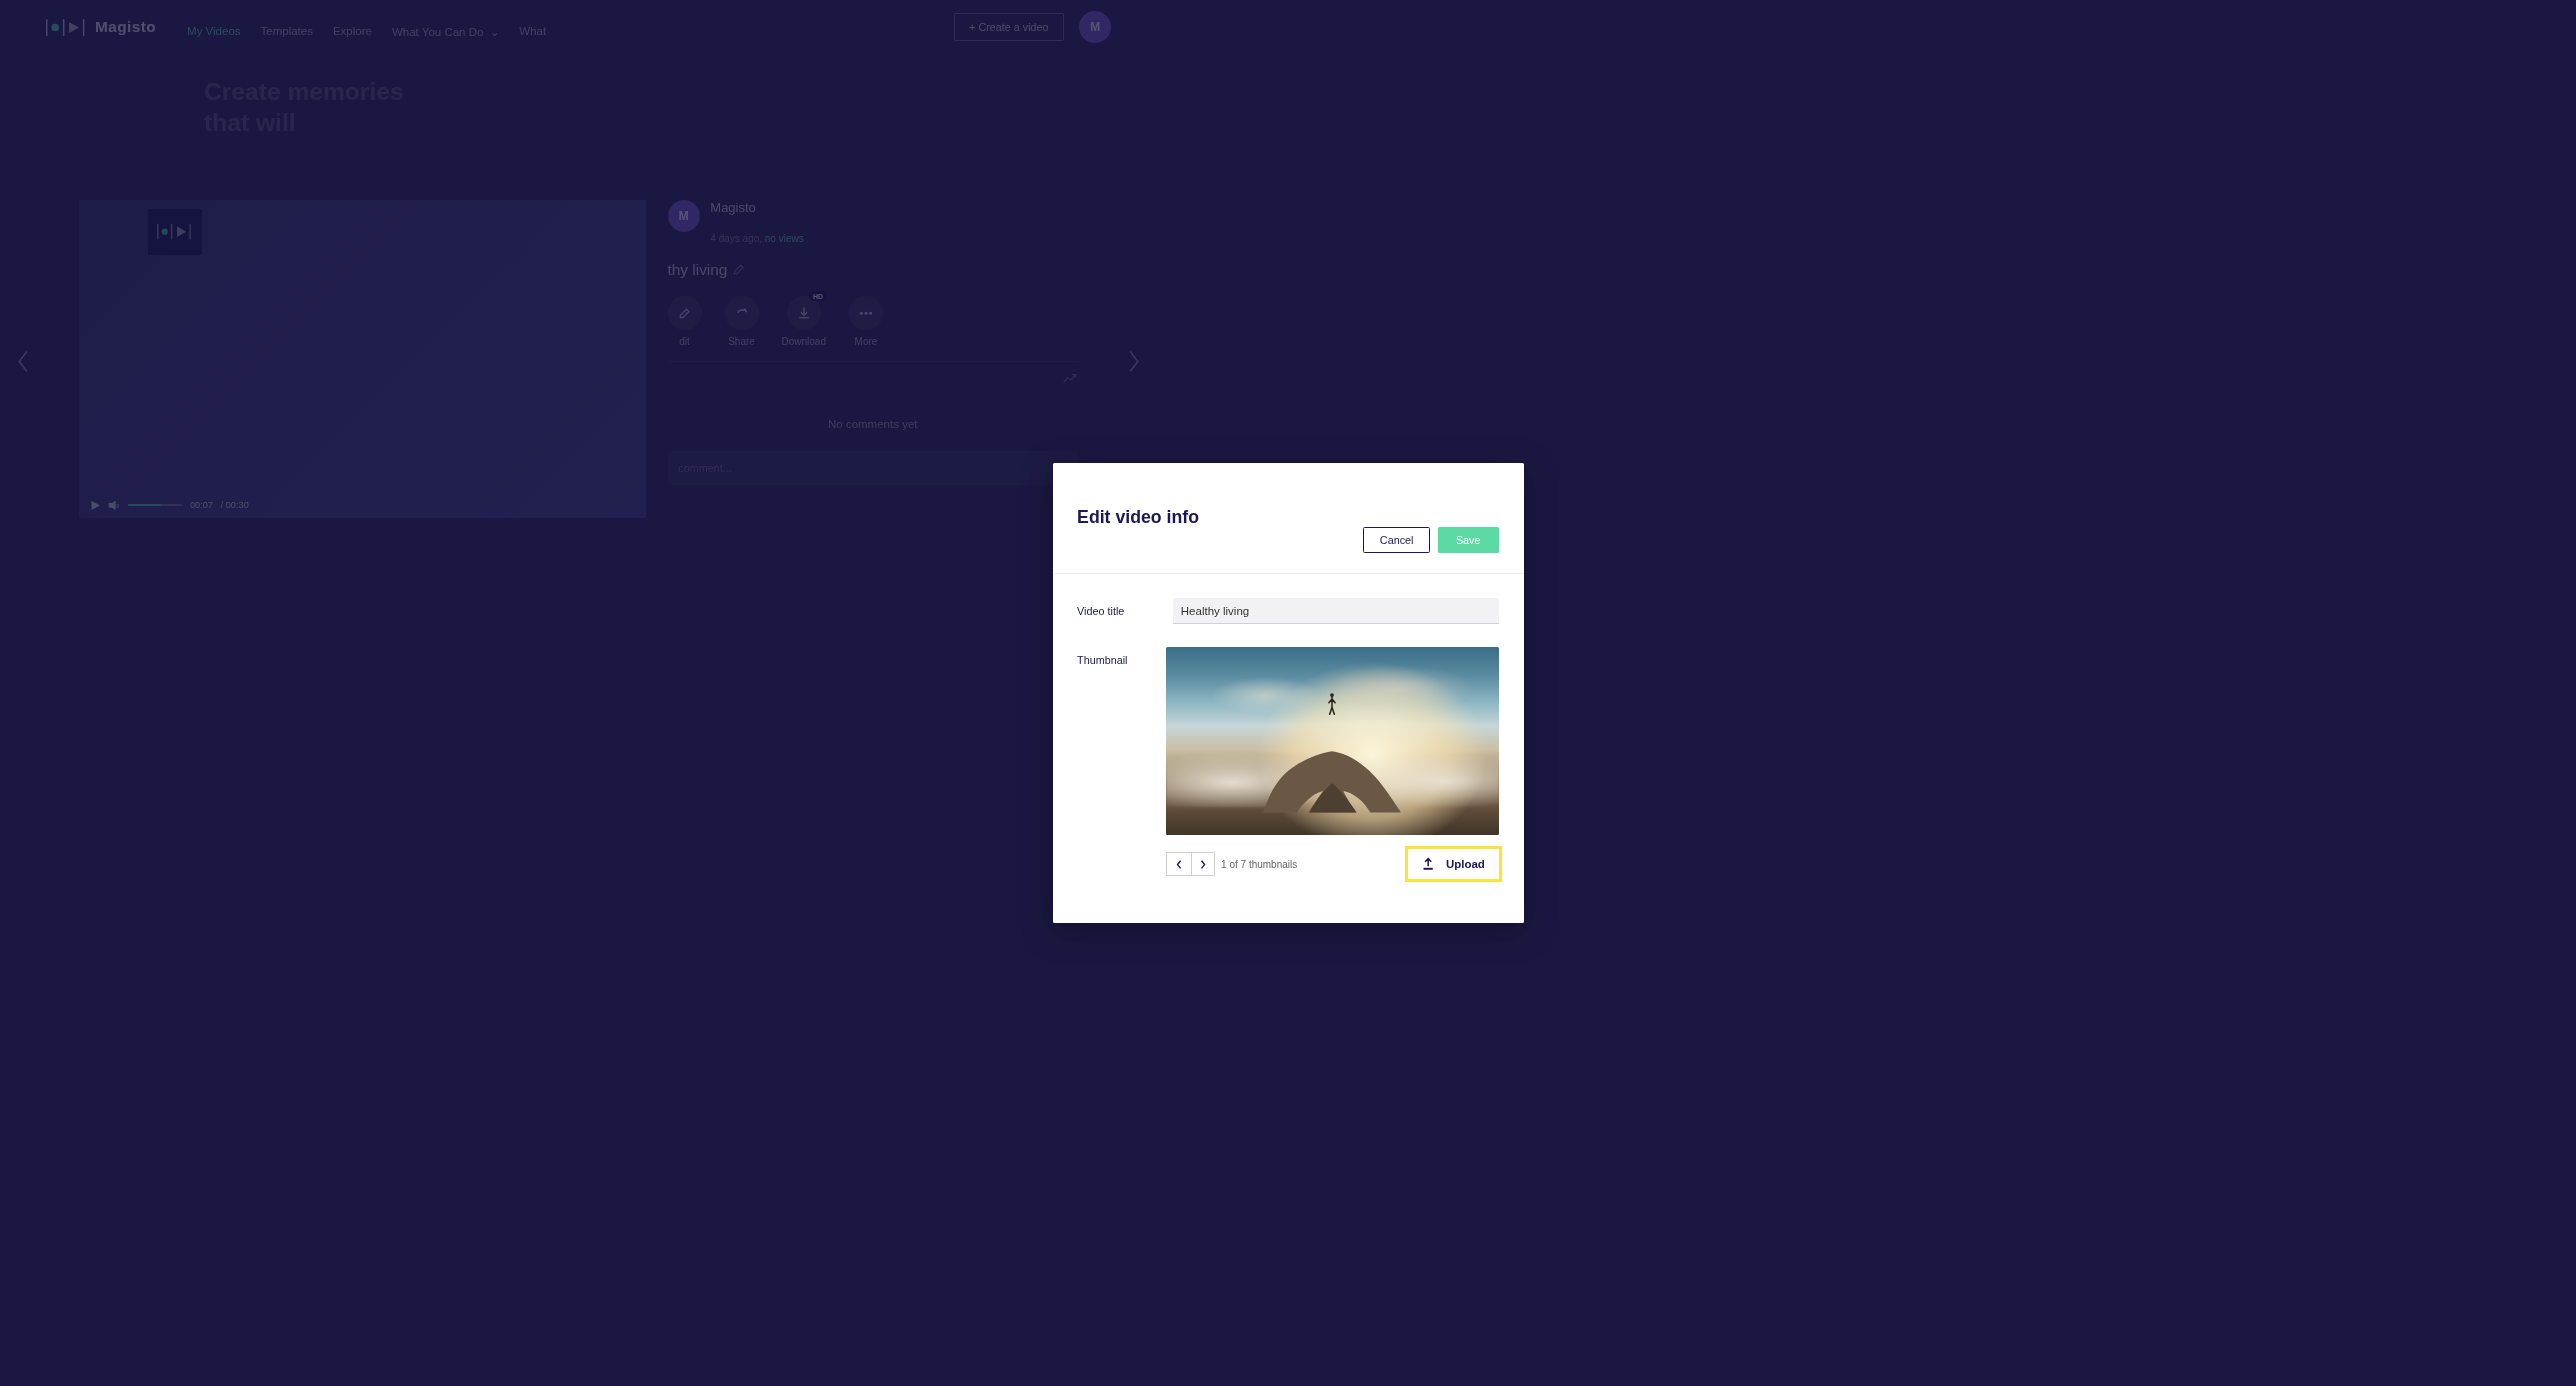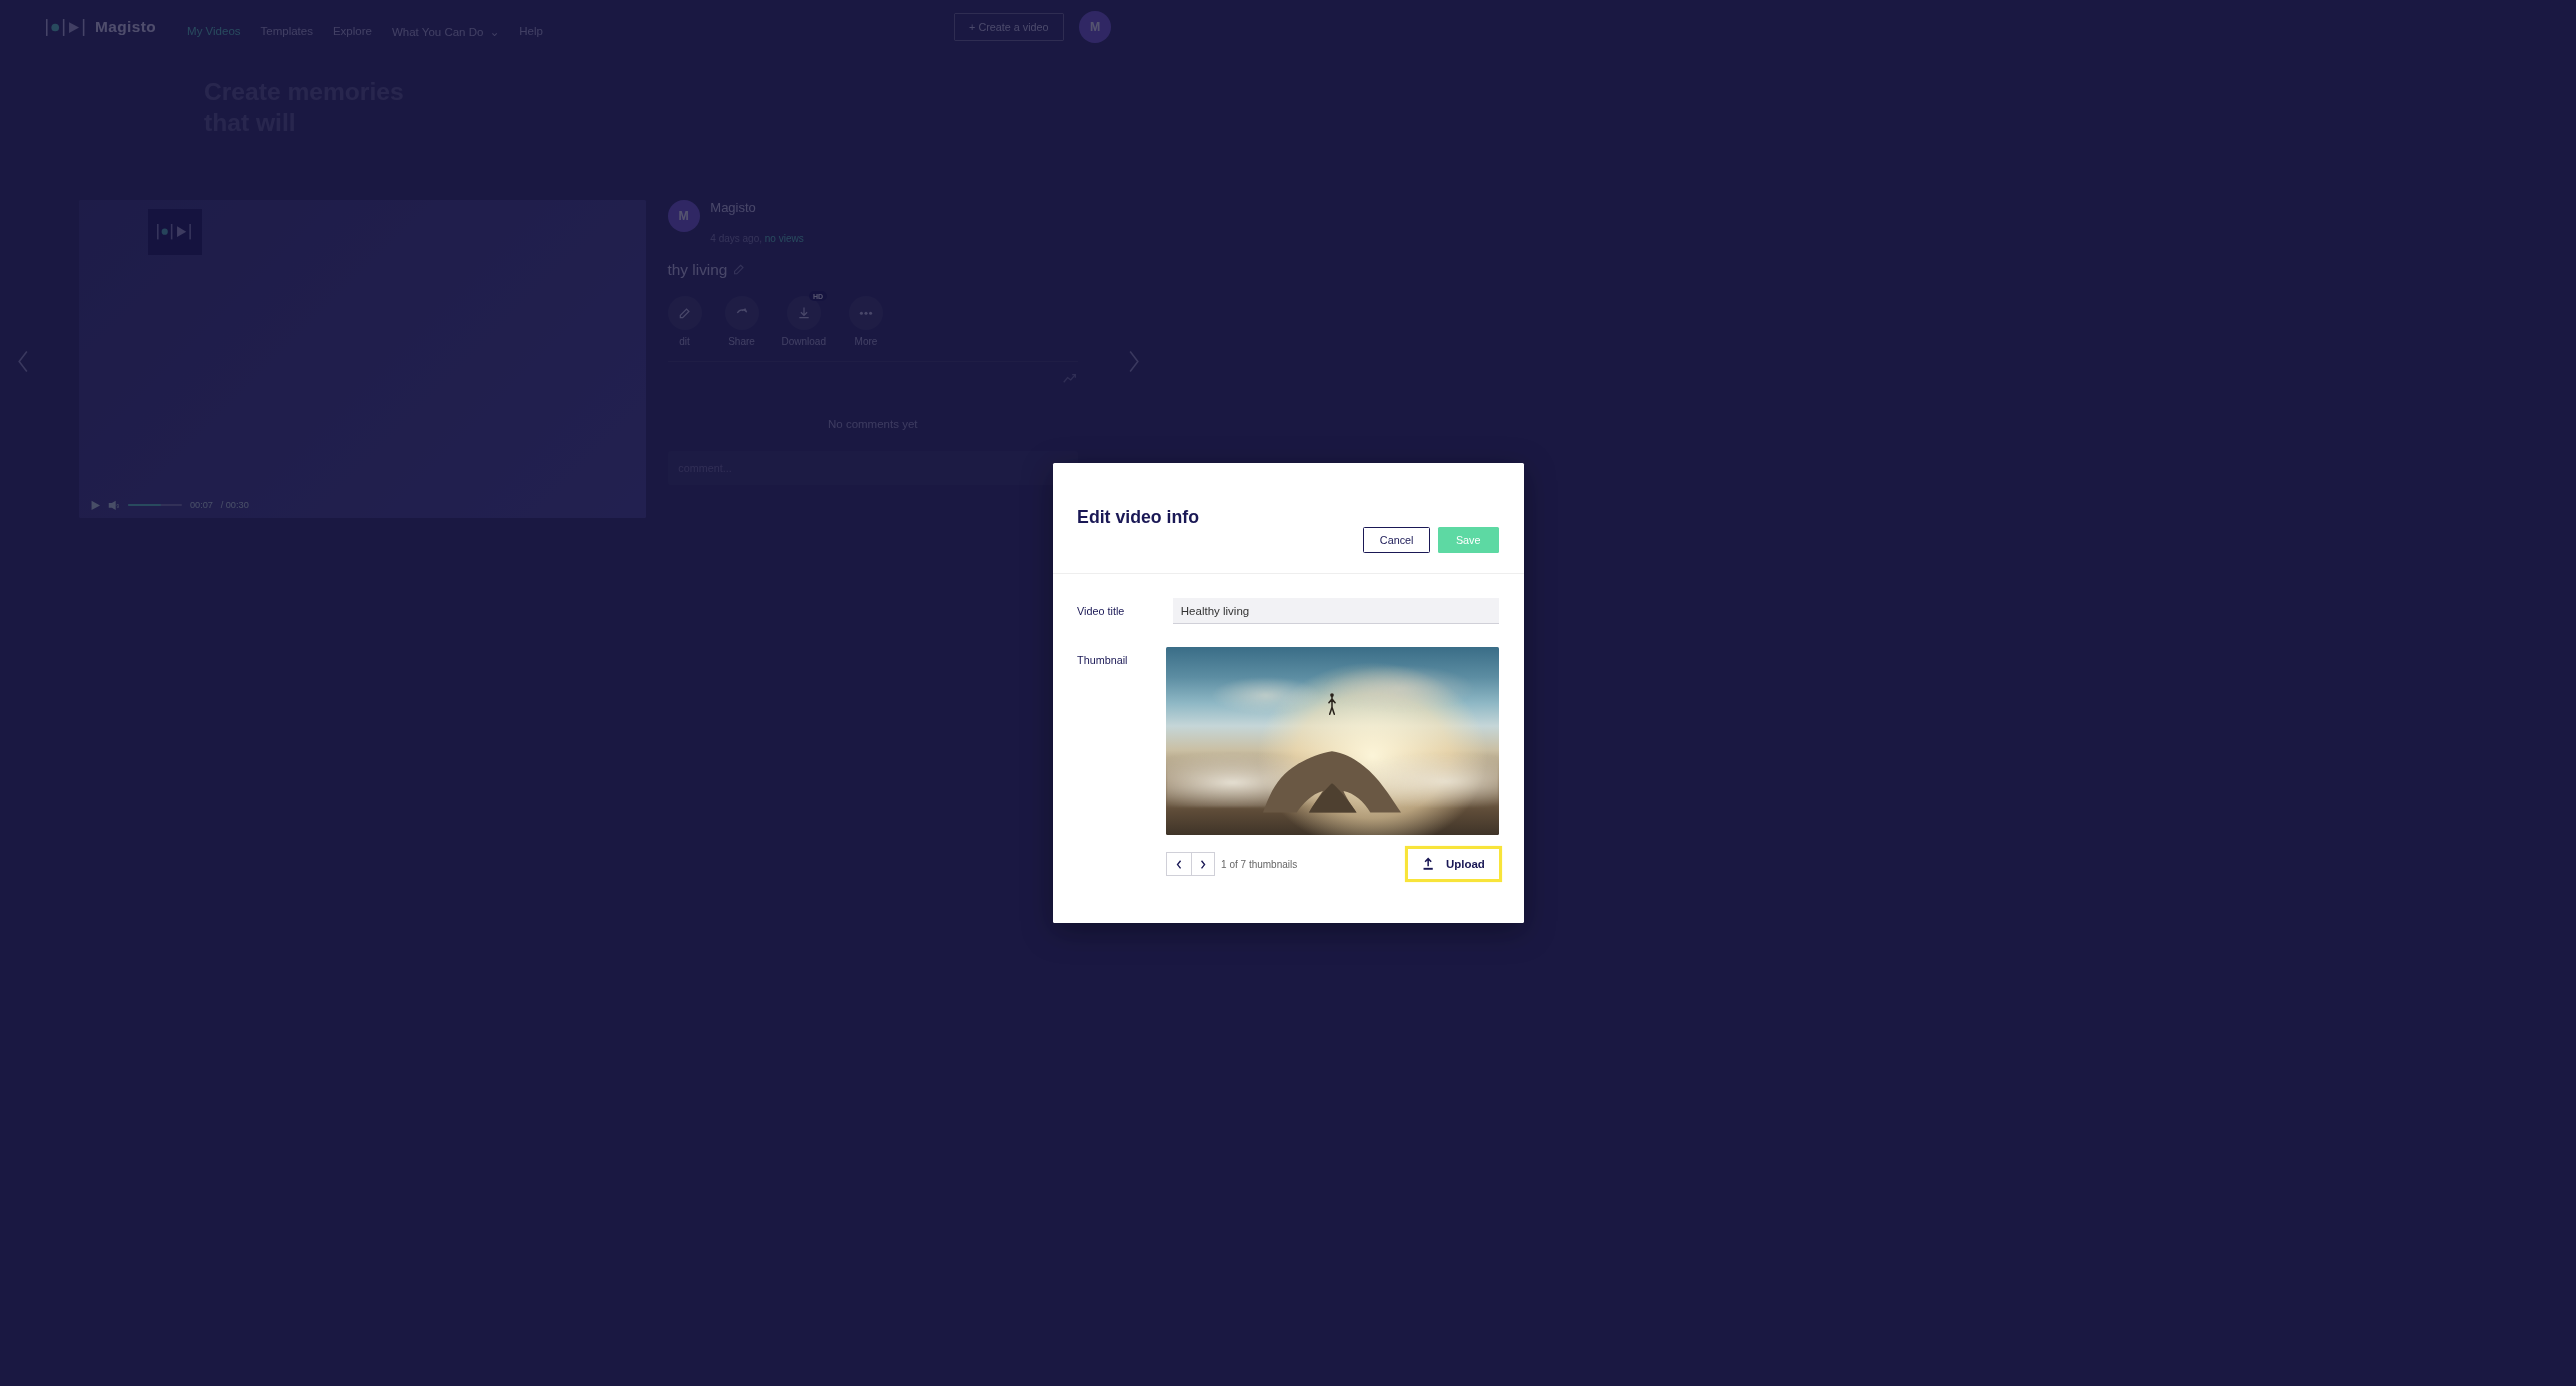--- a/index.html
+++ b/index.html
@@ -171,21 +171,21 @@
     <span class="logo-text">Magisto</span>
   </div>
   <nav class="nav">
     <a href="#" class="active">My Videos</a>
     <a href="#">Templates</a>
     <a href="#">Explore</a>
     <a href="#">
       <span>What You Can Do</span>
       <span style="margin-left:3.1px;">⌄</span>
     </a>
-    <a href="#">Help</a>
+    <a href="#">What</a>
   </nav>
   <div class="topbar-right">
     <button class="create-btn">+ Create a video</button>
     <div class="avatar">M</div>
   </div>
 </div>
 
 <div class="hero-text" style="white-space:pre-line;">Create memories
 that will</div>
 

